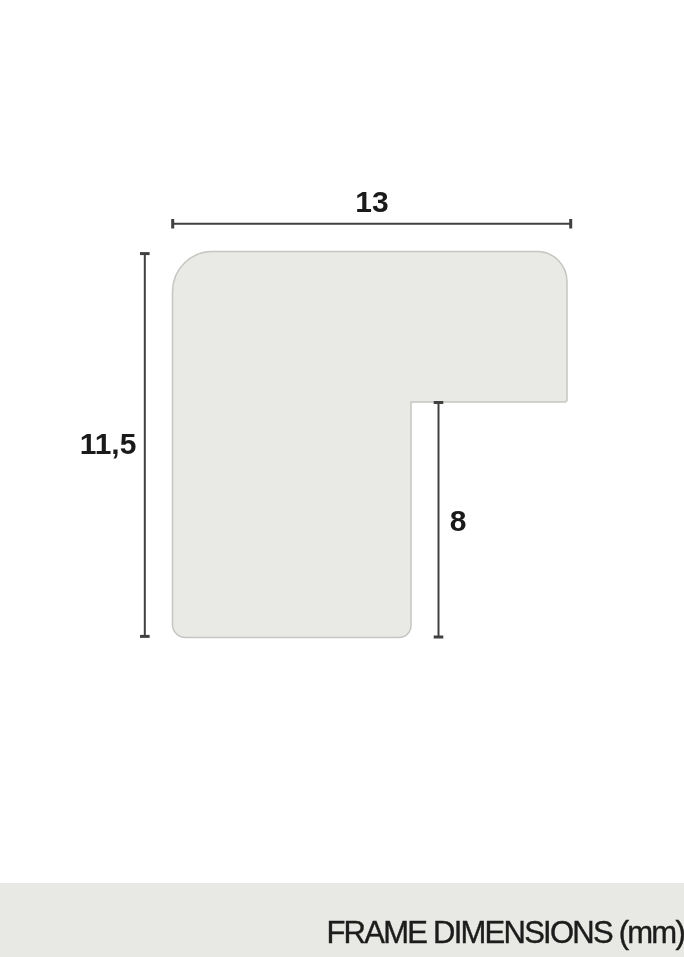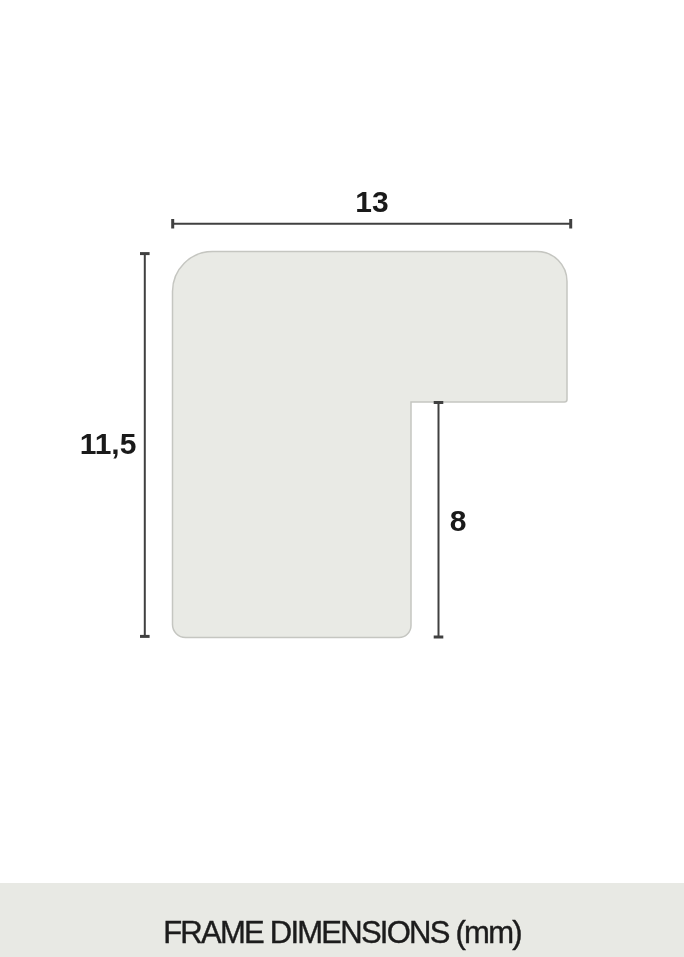--- a/index.html
+++ b/index.html
@@ -45,13 +45,13 @@
     <line x1="438.5" y1="402.5" x2="438.5" y2="637"></line>
     <line x1="433.7" y1="402.5" x2="443.3" y2="402.5" stroke-width="3"></line>
     <line x1="433.7" y1="637" x2="443.3" y2="637" stroke-width="3"></line>
   </g>
 
   <text x="458" y="531" font-size="30" font-weight="bold" fill="#1a1a1a" text-anchor="middle">8</text>
 </svg>
 
 <div style="position:absolute;left:0;top:883px;width:684px;height:74px;background:#e8e9e4;"></div>
 
-<div style="position:absolute;left:0;top:917px;width:684px;text-align:center;font-size:31px;line-height:31px;color:#1c1c1c;letter-spacing:-1.75px;-webkit-text-stroke:0.4px #1c1c1c;">FRAME DIMENSIONS (mm)</div>
+<div style="position:absolute;left:0;top:917px;width:684px;text-align:right;font-size:31px;line-height:31px;color:#1c1c1c;letter-spacing:-1.75px;-webkit-text-stroke:0.4px #1c1c1c;">FRAME DIMENSIONS (mm)</div>
 
 </body></html>

